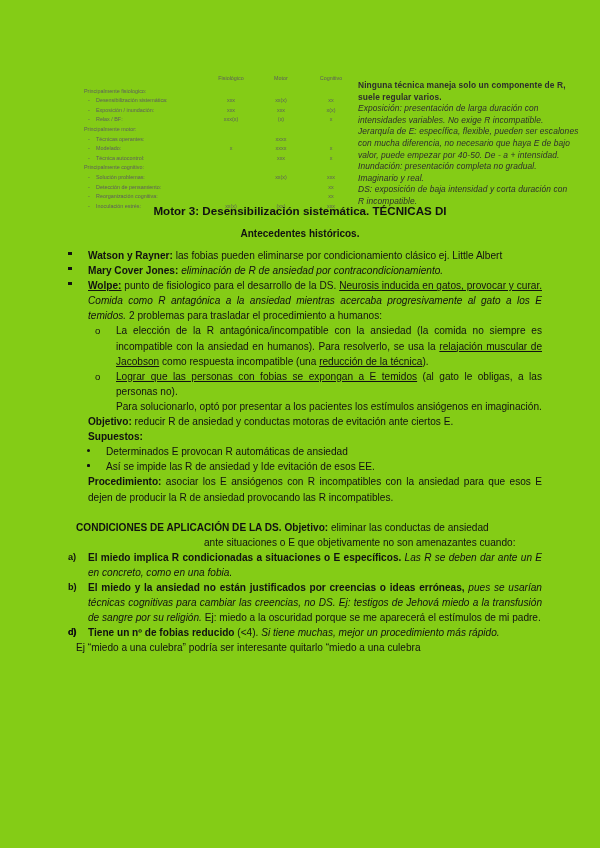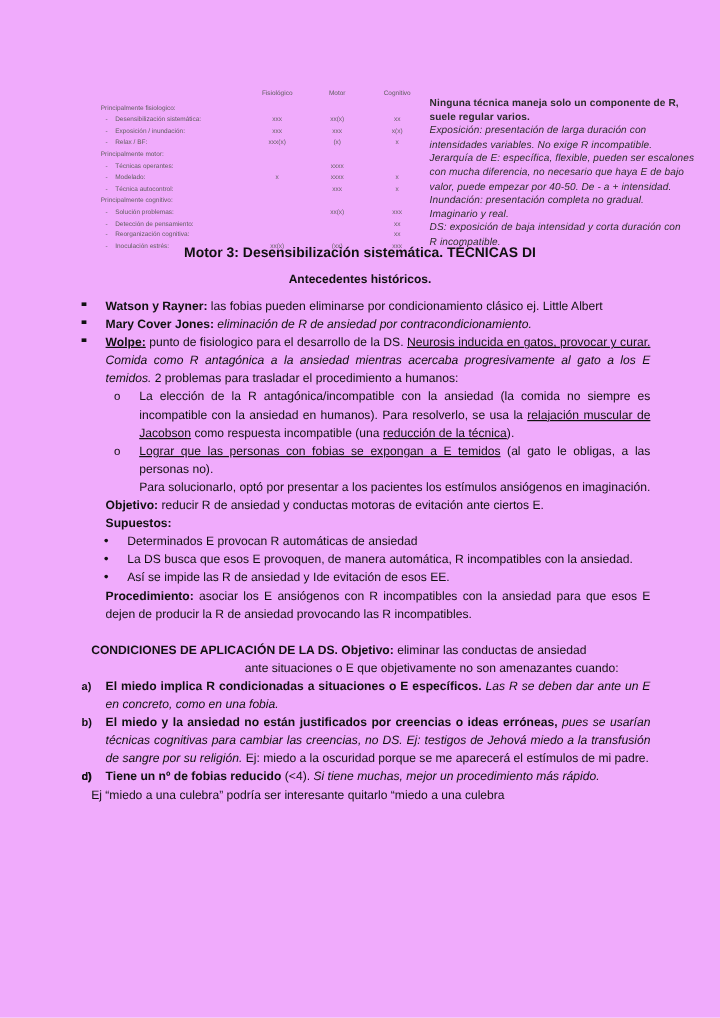--- a/index.html
+++ b/index.html
@@ -13,21 +13,21 @@
     position: relative;
     overflow: hidden;
     font-family: "Liberation Sans", sans-serif;
     color: #111111;
     -webkit-font-smoothing: none;
   }
 
   .page {
     position: absolute;
     inset: 0;
-    background: #f0abfc;
+    background: #84cc16;
     padding-left: 20px;
   }
 
   
   .table-graphic {
     position: absolute;
     left: 84px;
     top: 74px;
     width: 272px;
     font-size: 5.4px;
@@ -355,21 +355,20 @@
     </div>
 
     <div class="indent-cont2 b">Supuestos:</div>
 
     <div class="li3">
       <span class="mk"></span>
       <span>Determinados E provocan R automáticas de ansiedad</span>
     </div>
     <div class="li3">
       <span class="mk"></span>
-      <span>La DS busca que esos E provoquen, de manera automática, R incompatibles con la ansiedad.</span>
     </div>
     <div class="li3">
       <span class="mk"></span>
       <span>Así se impide las R de ansiedad y Ide evitación de esos EE.</span>
     </div>
 
     <div class="indent-cont2">
       <span class="b">Procedimiento:</span><span> asociar los E ansiógenos con R incompatibles con la ansiedad para que esos E dejen de producir la R de ansiedad provocando las R incompatibles.</span>
     </div>
 

